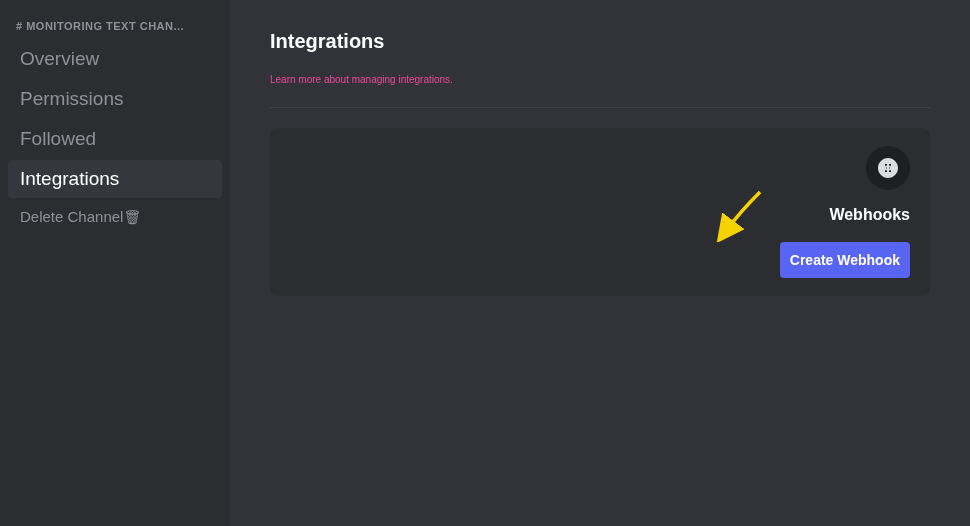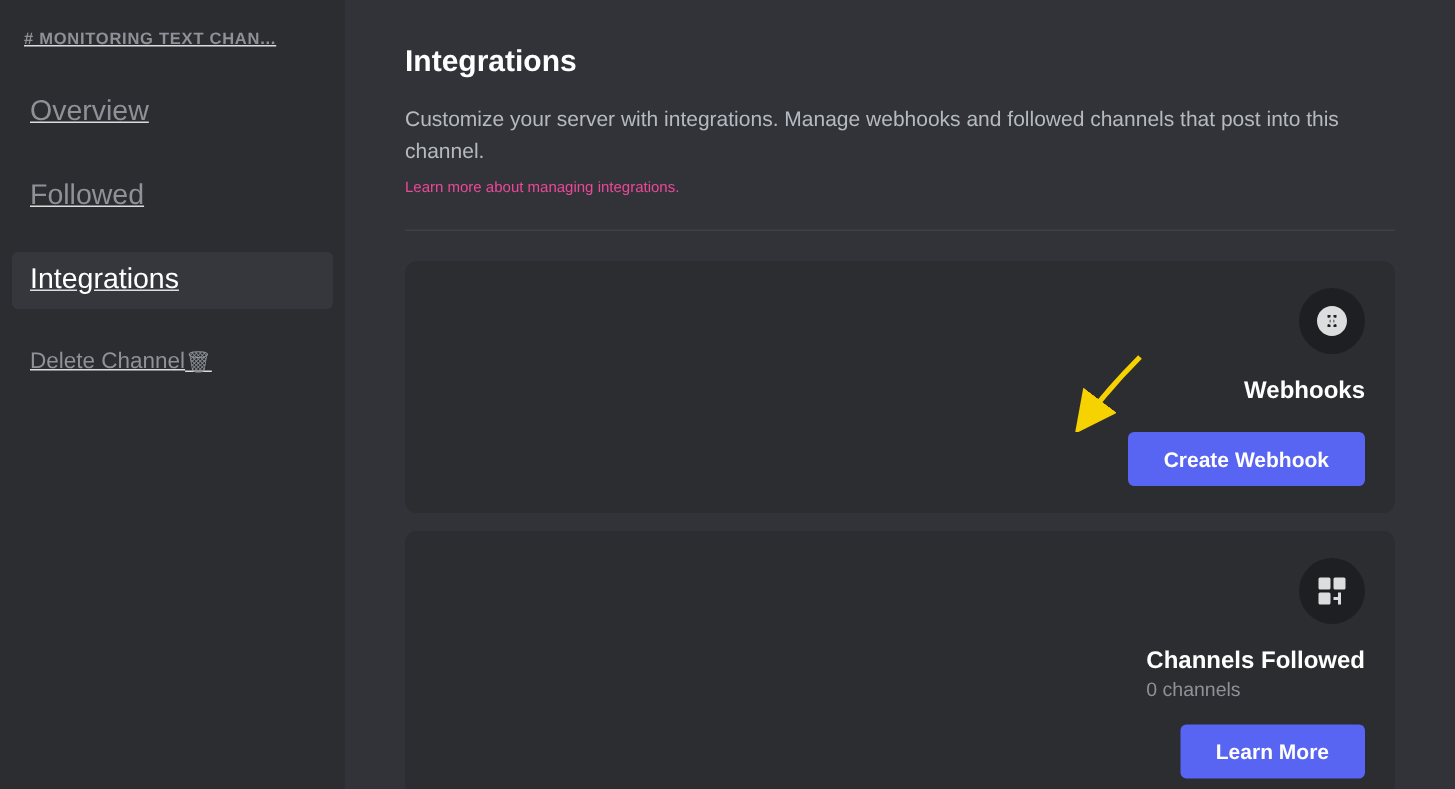--- a/index.html
+++ b/index.html
@@ -14,22 +14,21 @@
     }
 
     
     .sidebar {
       width: 230px;
       min-width: 230px;
       background: #2b2d31;
       padding: 12px 8px;
       display: flex;
       flex-direction: column;
-      gap: 18px;
-      text-decoration: underline;
+      gap: 2px;
     }
 
     .sidebar-channel-name {
       color: #8e9297;
       font-size: 11px;
       font-weight: 700;
       text-transform: uppercase;
       letter-spacing: 0.5px;
       padding: 8px 8px 6px 8px;
     }
@@ -142,21 +141,21 @@
     .integration-count {
       font-size: 13px;
       color: #8e9297;
     }
 
     .btn-primary {
       background: #5865f2;
       color: #ffffff;
       border: none;
       border-radius: 4px;
-      padding: 10px 24px;
+      padding: 10px 10px;
       font-size: 14px;
       font-weight: 600;
       cursor: pointer;
       white-space: nowrap;
     }
 
     
     .arrow-container {
       position: relative;
     }
@@ -171,39 +170,41 @@
 </head>
 <body>
 
 <nav class="sidebar">
   <div class="sidebar-channel-name"># MONITORING TEXT CHAN...</div>
 
   <div class="sidebar-item">
     <span>Overview</span>
   </div>
 
+  <div class="sidebar-item">
+    <span>Permissions</span>
+  </div>
 
   <div class="sidebar-item">
     <span>Followed</span>
   </div>
 
   <div class="sidebar-item active">
     <span>Integrations</span>
   </div>
 
   <div class="sidebar-item-delete">
     <span>Delete Channel</span>
     <span class="trash-icon">🗑</span>
   </div>
 </nav>
 
 <main class="main-content">
   <h1 class="page-title">Integrations</h1>
 
-  <p class="description">Customize your server with integrations. Manage webhooks and followed channels that post into this channel.</p>
 
   <a class="learn-link">Learn more about managing integrations.</a>
 
   <hr class="divider">
 
   
   <div class="integration-card">
     <div class="integration-icon">
       <svg viewBox="0 0 24 24">
         <path d="M12 2C6.48 2 2 6.48 2 12s4.48 10 10 10 10-4.48 10-10S17.52 2 12 2zm-1 14H9V8h2v8zm4 0h-2V8h2v8z"></path>
@@ -225,28 +226,13 @@
             </marker>
           </defs>
           <path d="M 50 10 Q 30 30 15 50" stroke="#f5d200" stroke-width="3.5" fill="none" marker-end="url(#arrowhead)"></path>
         </svg>
       </div>
       <button class="btn-primary">Create Webhook</button>
     </div>
   </div>
 
   
-  <div class="integration-card">
-    <div class="integration-icon">
-      <svg viewBox="0 0 24 24">
-        <rect x="3" y="3" width="8" height="8" rx="1" fill="#dcddde"></rect>
-        <rect x="13" y="3" width="8" height="8" rx="1" fill="#dcddde"></rect>
-        <rect x="3" y="13" width="8" height="8" rx="1" fill="#dcddde"></rect>
-        <path d="M13 17 L17 17 M17 13 L17 21" stroke="#dcddde" stroke-width="2" fill="none"></path>
-      </svg>
-    </div>
-    <div class="integration-info">
-      <div class="integration-name">Channels Followed</div>
-      <div class="integration-count">0 channels</div>
-    </div>
-    <button class="btn-primary">Learn More</button>
-  </div>
 </main>
 
 </body></html>

